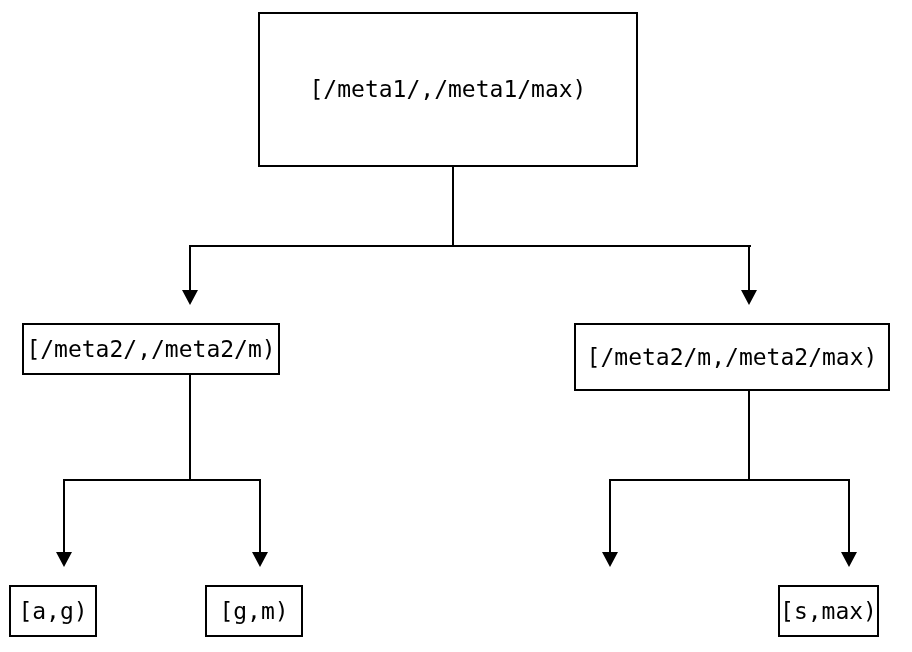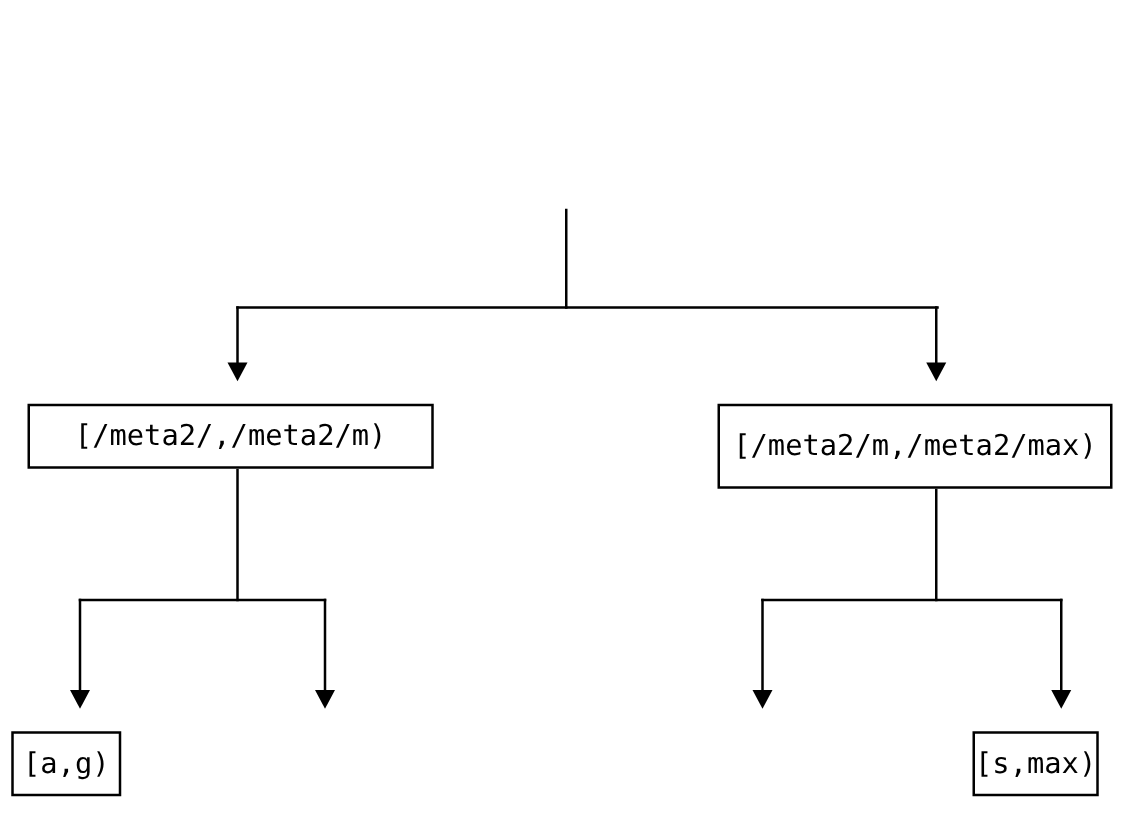--- a/index.html
+++ b/index.html
@@ -26,21 +26,21 @@
     align-items: center;
     justify-content: center;
     color: #000000;
     font-family: "DejaVu Sans Mono", "Liberation Mono", monospace;
     font-size: 23px;
     line-height: 1;
     letter-spacing: 0px;
     white-space: pre;
   }
   .node-root   { left: 258px; top: 12px;  width: 380px; height: 155px; }
-  .node-mid-l  { left: 22px;  top: 323px; width: 325px; height: 52px; }
+  .node-mid-l  { left: 22px;  top: 323px; width: 258px; height: 52px; }
   .node-mid-r  { left: 574px; top: 323px; width: 316px; height: 68px; }
   .node-leaf   { top: 585px; height: 52px; }
   .node-leaf-1 { left: 9px;   width: 88px; }
   .node-leaf-2 { left: 205px; width: 98px; }
   .node-leaf-3 { left: 553px; width: 100px; }
   .node-leaf-4 { left: 778px; width: 101px; }
 
   .edge-v {
     position: absolute;
     width: 2px;
@@ -103,24 +103,26 @@
   <div class="arrow e2l-arr-l"></div>
   <div class="arrow e2l-arr-r"></div>
 
   <div class="edge-v e2r-stem"></div>
   <div class="edge-h e2r-bar"></div>
   <div class="edge-v e2r-drop-l"></div>
   <div class="edge-v e2r-drop-r"></div>
   <div class="arrow e2r-arr-l"></div>
   <div class="arrow e2r-arr-r"></div>
 
+  <div class="node node-root">[/meta1/,/meta1/max)</div>
 
   <div class="node node-mid-l">[/meta2/,/meta2/m)</div>
 
   <div class="node node-mid-r">[/meta2/m,/meta2/max)</div>
 
   <div class="node node-leaf node-leaf-1">[a,g)</div>
 
+  <div class="node node-leaf node-leaf-2">[g,m)</div>
 
 
   <div class="node node-leaf node-leaf-4">[s,max)</div>
 
 </div>
 
 </body></html>

